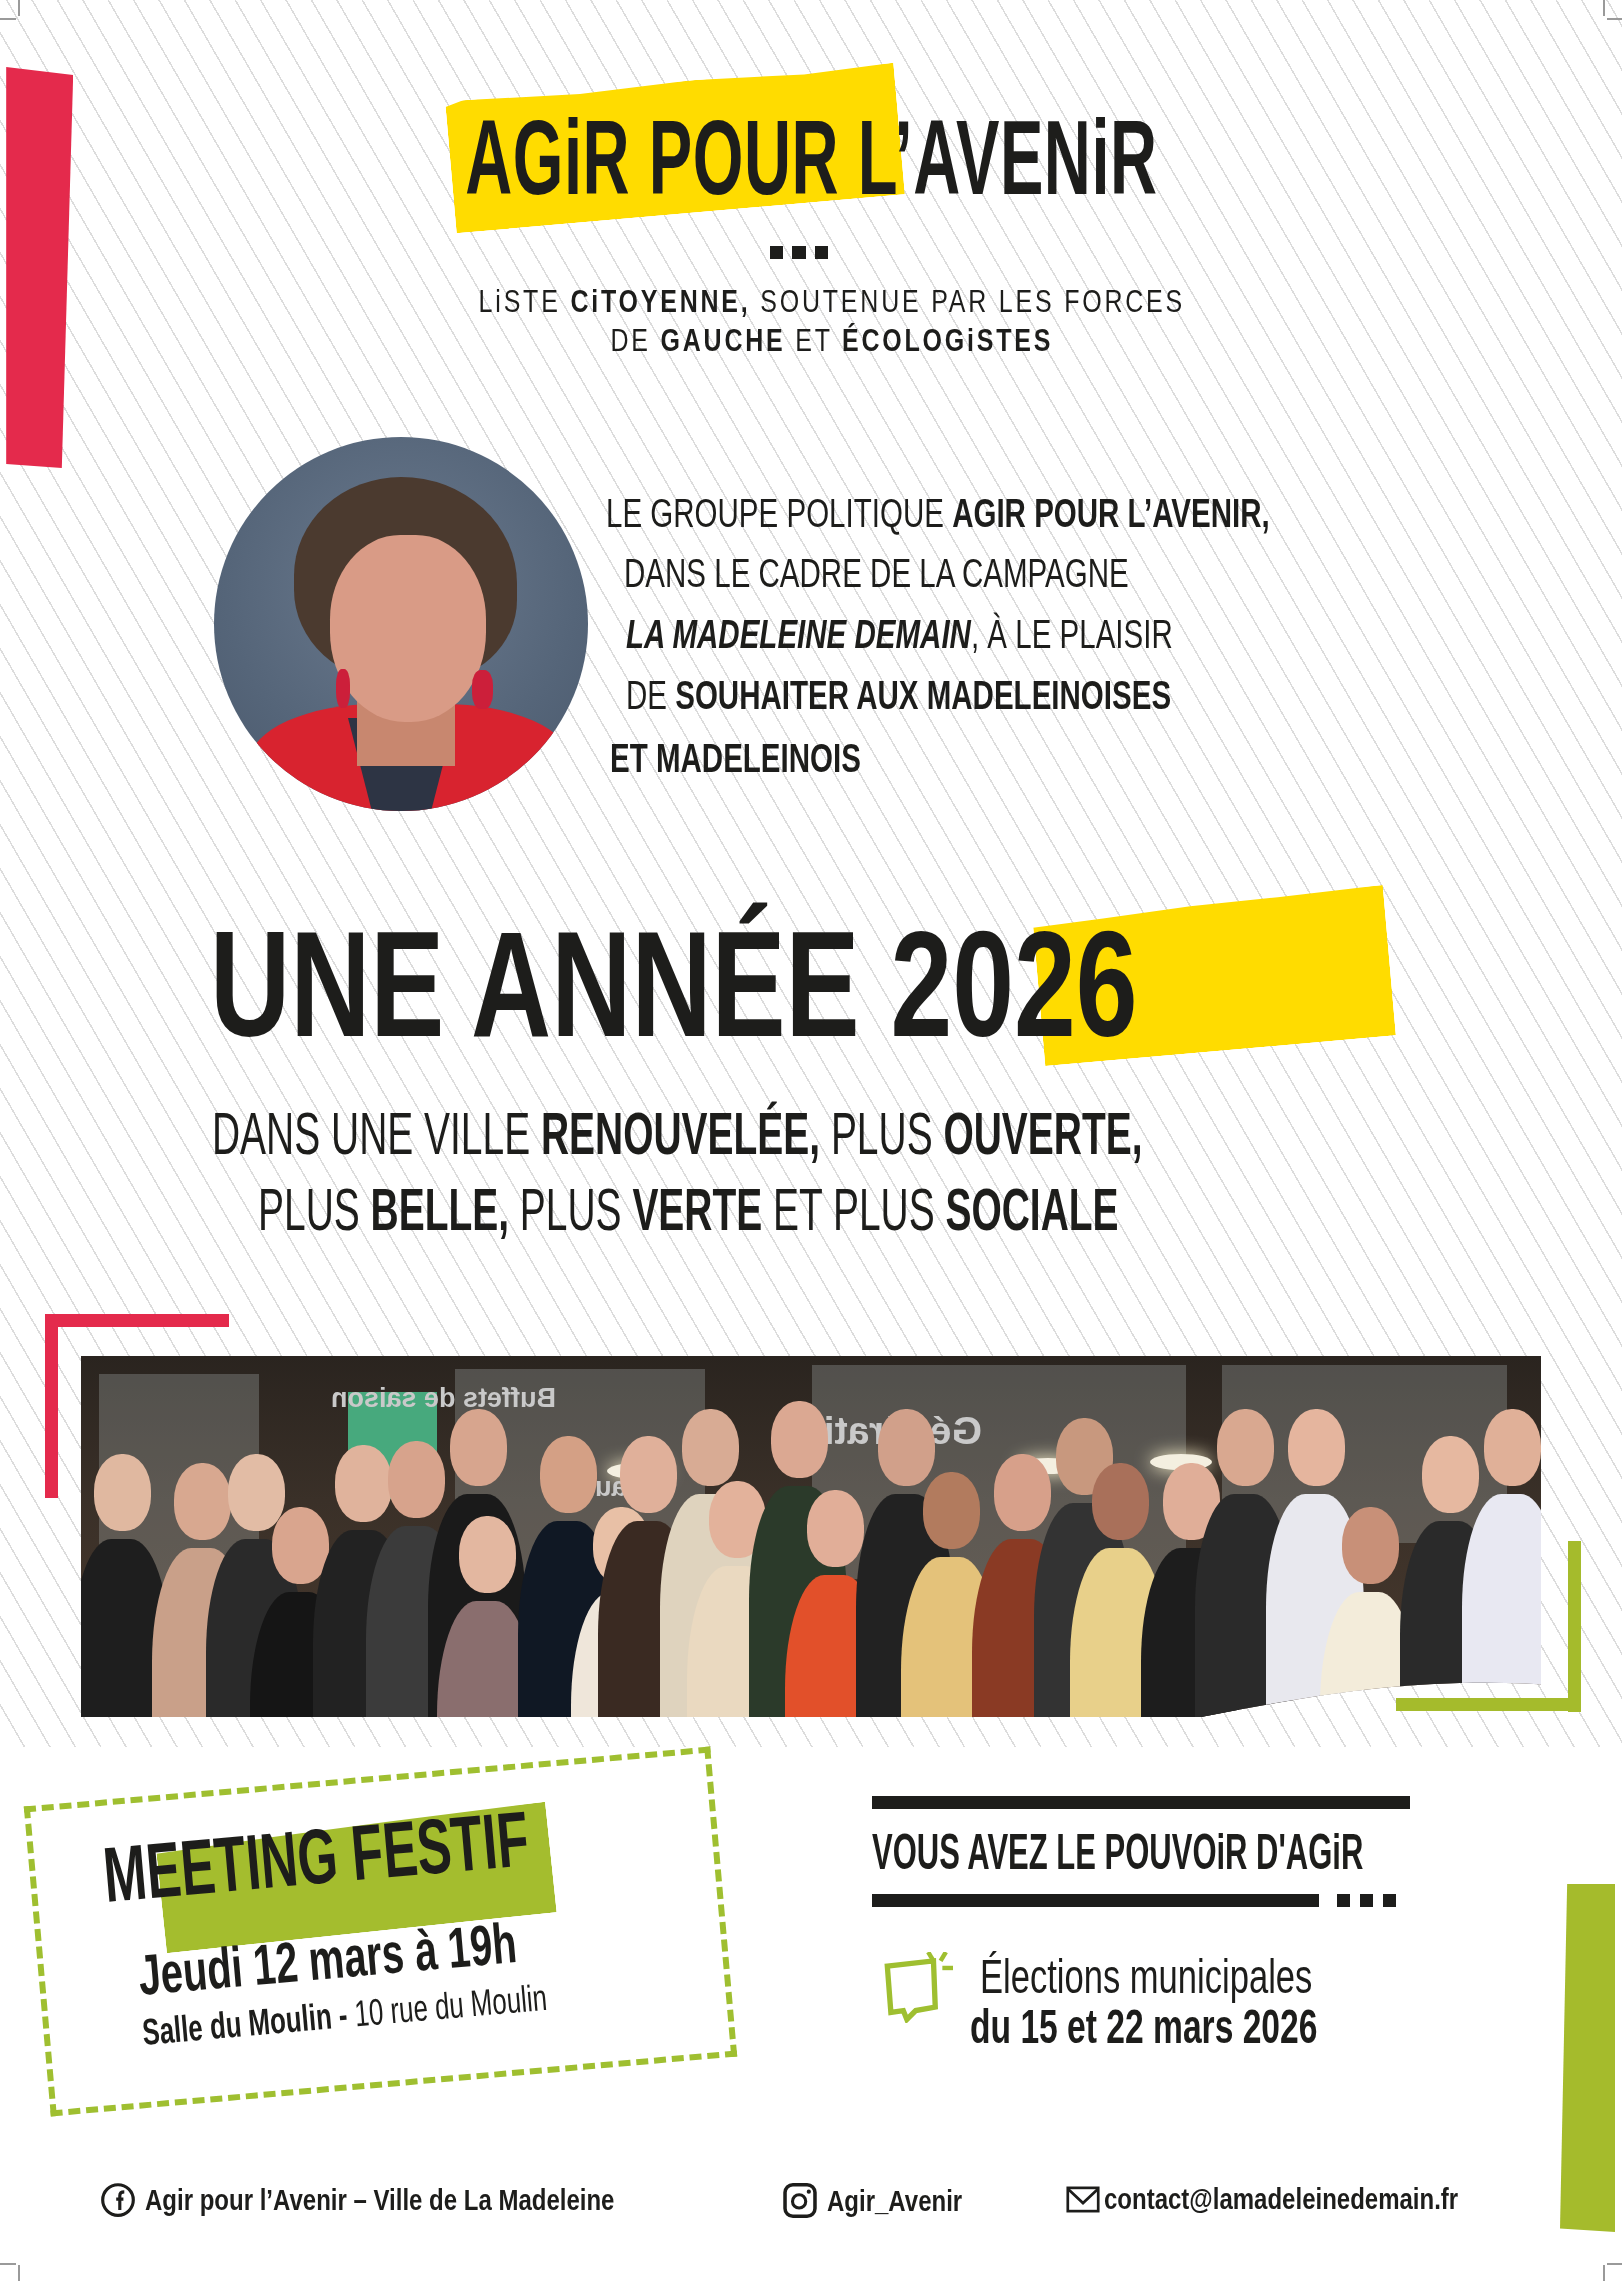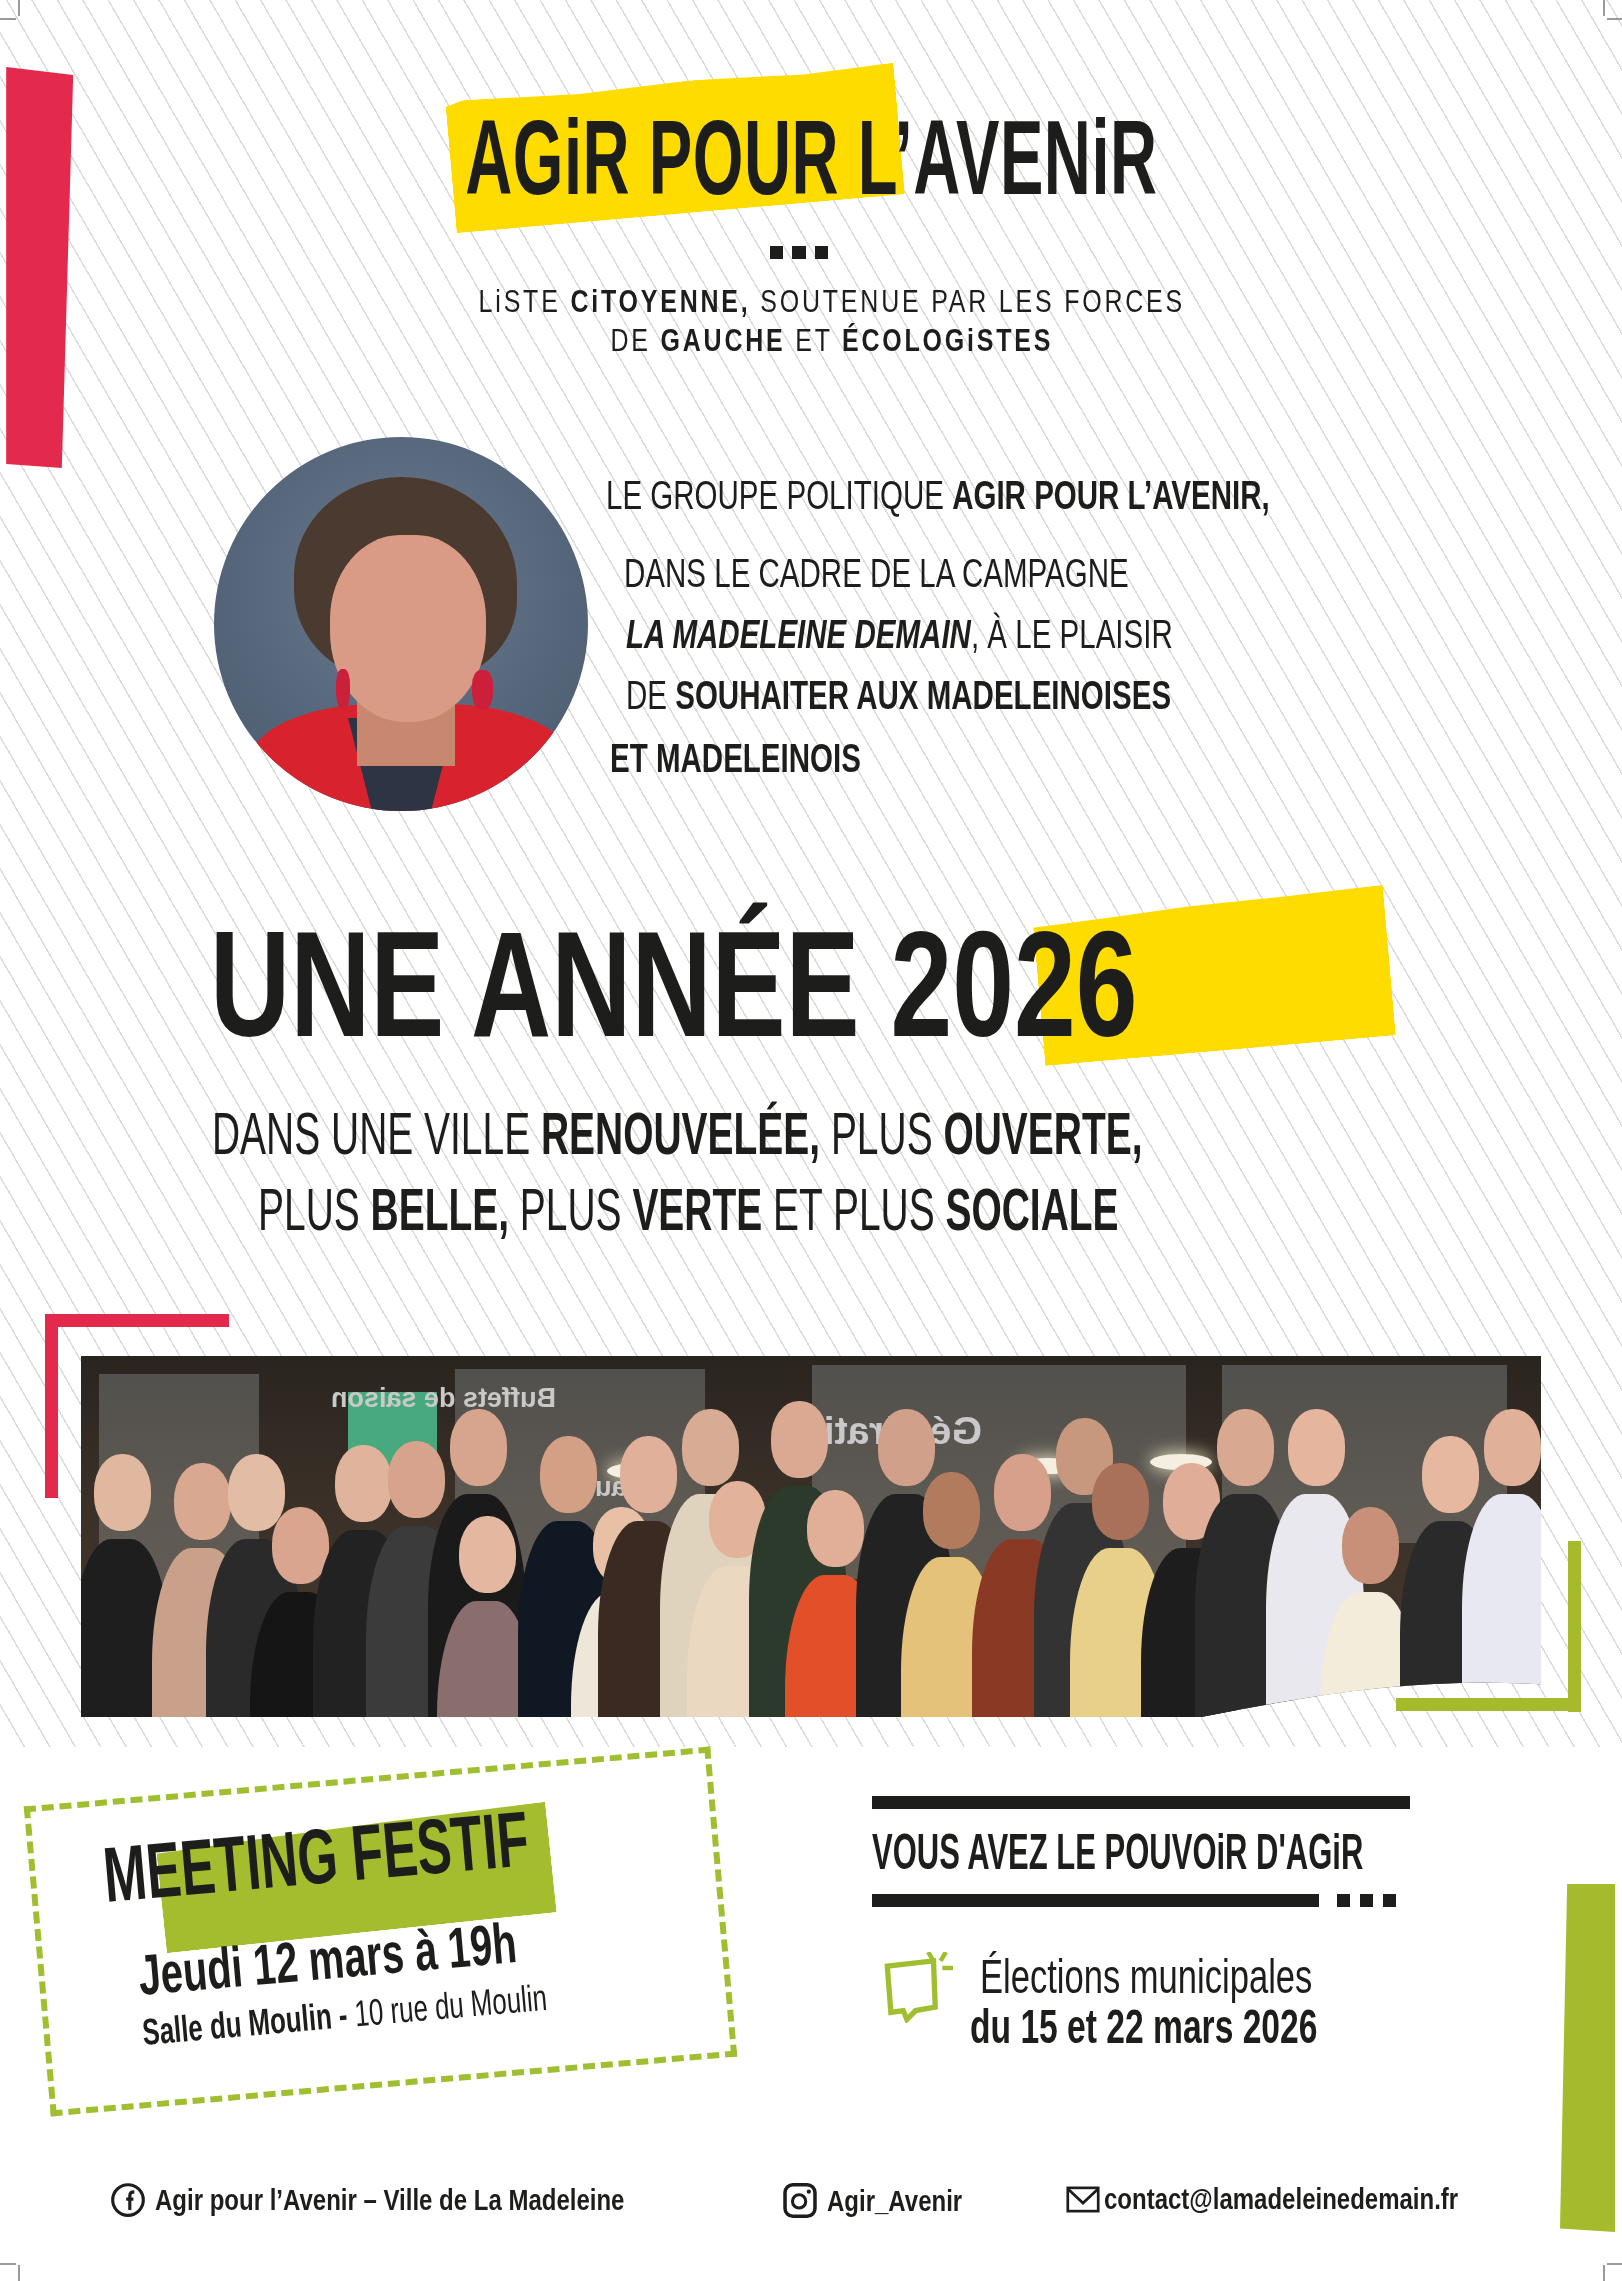--- a/index.html
+++ b/index.html
@@ -192,21 +192,21 @@
   <div class="jacket"></div>
   <div class="shirt"></div>
   <div class="neck"></div>
   <div class="hair"></div>
   <div class="face"></div>
   <div class="earring" style="left:122px;top:232px;"></div>
   <div class="earring" style="left:258px;top:233px;width:21.4px;"></div>
 </div>
 
 <div>
-  <div class="intro" style="top:475px;">
+  <div class="intro" style="top:493px;">
     <span class="inner"><span>LE GROUPE POLITIQUE </span><b>AGIR POUR L’AVENIR,</b></span>
   </div>
   <div class="intro" style="top:553px;left:624px;">
     <span class="inner"><span>DANS LE CADRE DE LA CAMPAGNE</span></span>
   </div>
   <div class="intro" style="top:614px;left:626px;">
     <span class="inner"><i>LA MADELEINE DEMAIN</i><span>, À LE PLAISIR</span></span>
   </div>
   <div class="intro" style="top:675px;left:626px;">
     <span class="inner"><span>DE </span><b>SOUHAITER AUX MADELEINOISES</b></span>
@@ -386,21 +386,21 @@
 </span>
 <div class="elections-l1">
   <span class="inner">Élections municipales</span>
 </div>
 <div class="elections-l2">
   <span class="inner">du 15 et 22 mars 2026</span>
 </div>
 
 <div class="green-bar"></div>
 
-<div class="footer-item" style="left:110px;">
+<div class="footer-item" style="left:100px;">
   <span>
     <svg class="icon-svg" width="36" height="36" viewBox="0 0 40 40">
       <circle cx="20" cy="20" r="17" fill="none" stroke="#1d1d1b" stroke-width="3.5"></circle>
       <path d="M22 31 V19 H26 M22 19 V15 Q22 11 27 11 M18 19 H26" fill="none" stroke="#1d1d1b" stroke-width="3.5"></path>
     </svg>
   </span>
   <span class="txt">Agir pour l’Avenir – Ville de La Madeleine</span>
 </div>
 <div class="footer-item" style="left:782px;">
   <span>

